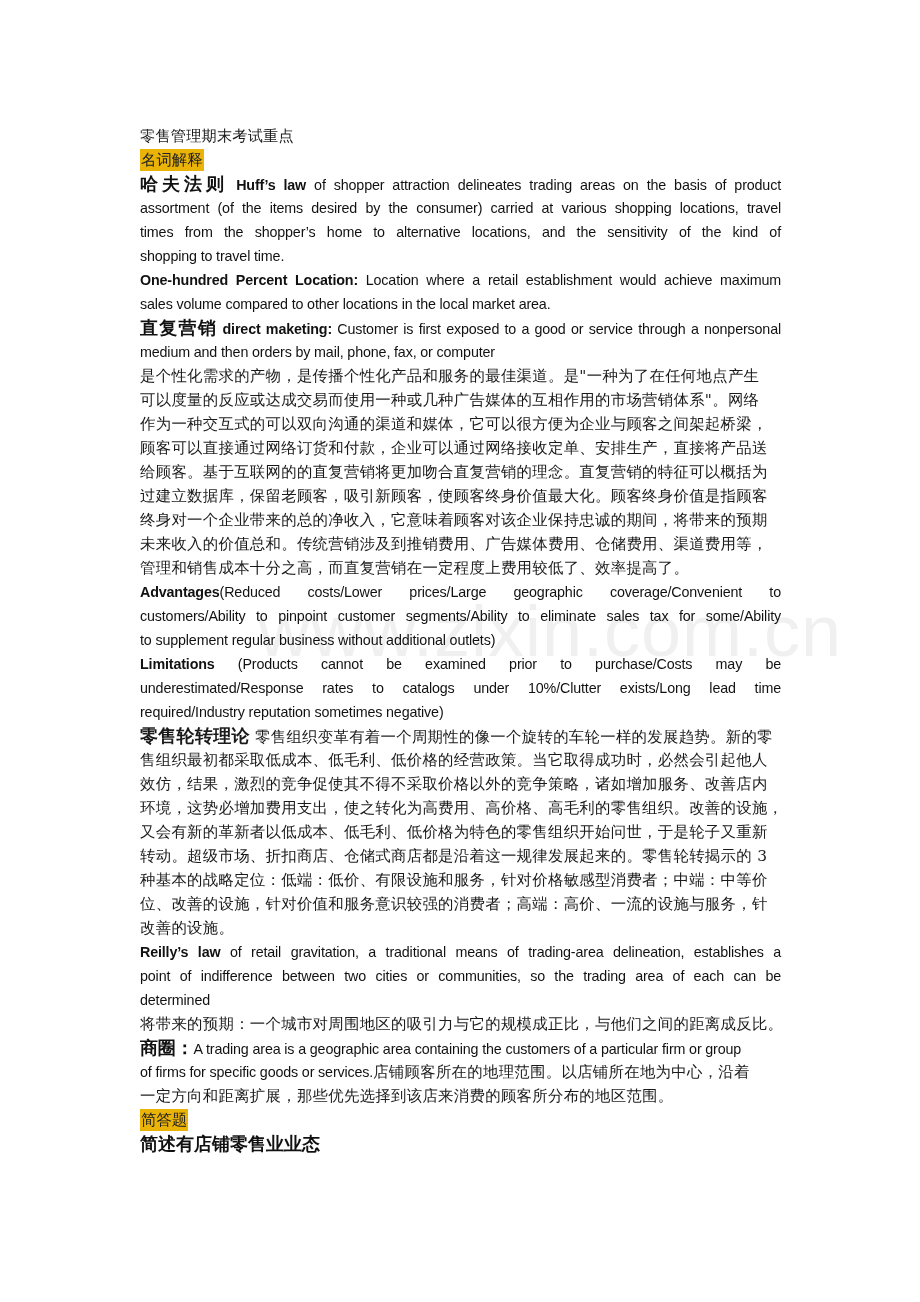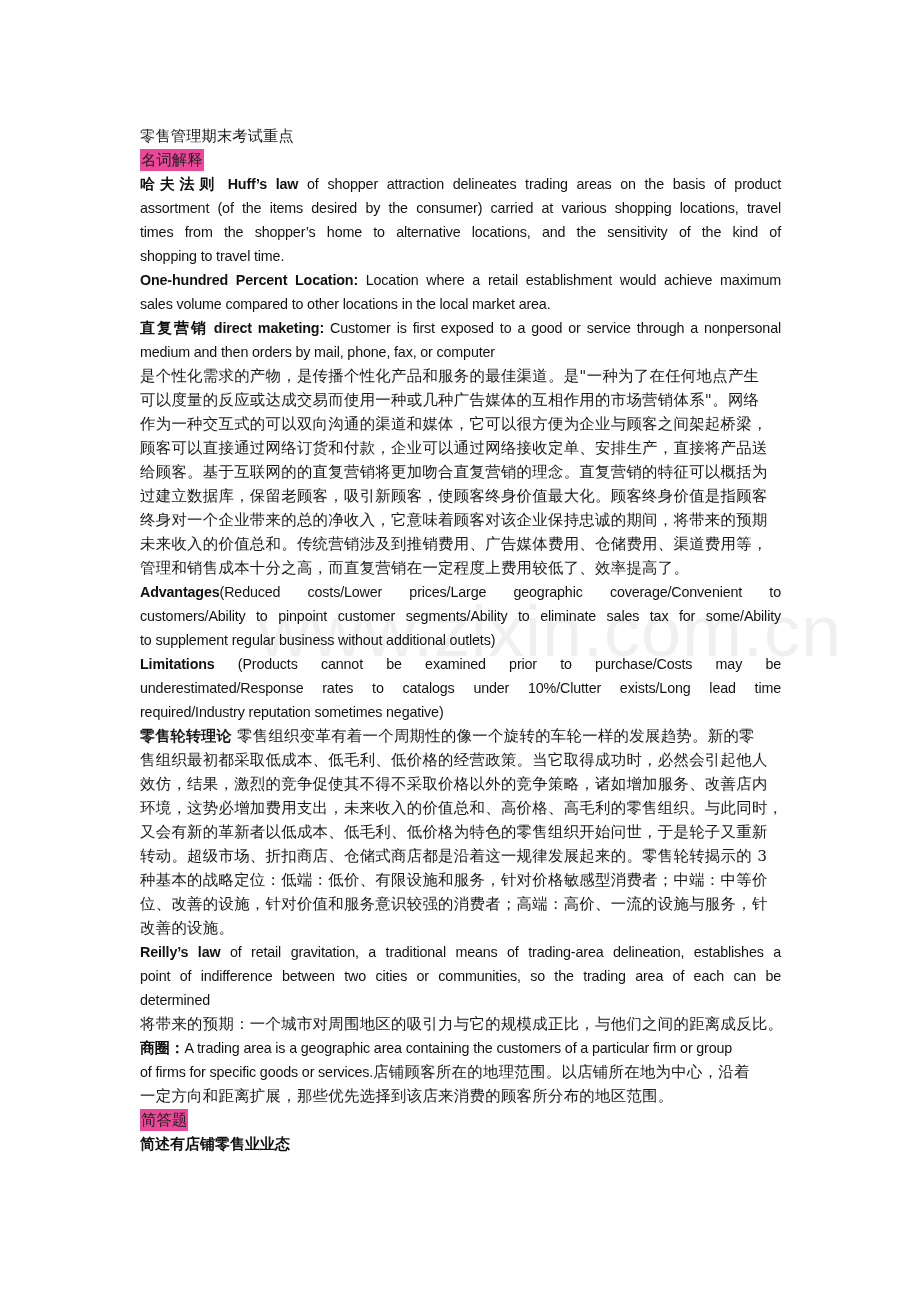--- a/index.html
+++ b/index.html
@@ -48,31 +48,31 @@
     .en {
       font-family: "Liberation Sans", sans-serif;
       font-size: 14.3px;
       letter-spacing: -0.15px;
     }
     b, .bold {
       font-weight: bold;
     }
     .section-tag {
       display: inline-block;
-      background: #ec4899;
+      background: #eab308;
       padding: 0 1px;
       font-family: "DejaVu Serif", "Liberation Serif", serif;
       font-size: 15.4px;
       color: #222222;
       line-height: 22px;
     }
     .heading-cn {
       font-family: "DejaVu Sans", sans-serif;
       font-weight: bold;
-      font-size: 15px;
+      font-size: 18px;
     }
     .watermark {
       position: absolute;
       left: 258px;
       top: 590px;
       font-family: Liberation Sans, sans-serif;
       font-size: 72px;
       color: rgba(160, 160, 160, 0.16);
       letter-spacing: 1px;
       white-space: nowrap;
@@ -123,21 +123,21 @@
 
     <span class="line justify en"><b>Limitations</b><span> (Products cannot be examined prior to purchase/Costs may be</span></span>
     <span class="line justify en">underestimated/Response rates to catalogs under 10%/Clutter exists/Long lead time</span>
     <span class="line en">required/Industry reputation sometimes negative)</span>
   </div>
 
   <div>
     <span class="line cn-body"><span class="heading-cn">零售轮转理论</span><span> 零售组织变革有着一个周期性的像一个旋转的车轮一样的发展趋势。新的零</span></span>
     <span class="line cn-body">售组织最初都采取低成本、低毛利、低价格的经营政策。当它取得成功时，必然会引起他人</span>
     <span class="line cn-body">效仿，结果，激烈的竞争促使其不得不采取价格以外的竞争策略，诸如增加服务、改善店内</span>
-    <span class="line cn-body">环境，这势必增加费用支出，未来收入的价值总和、高价格、高毛利的零售组织。与此同时，</span>
+    <span class="line cn-body">环境，这势必增加费用支出，使之转化为高费用、高价格、高毛利的零售组织。改善的设施，</span>
     <span class="line cn-body">又会有新的革新者以低成本、低毛利、低价格为特色的零售组织开始问世，于是轮子又重新</span>
     <span class="line cn-body">转动。超级市场、折扣商店、仓储式商店都是沿着这一规律发展起来的。零售轮转揭示的 3</span>
     <span class="line cn-body">种基本的战略定位：低端：低价、有限设施和服务，针对价格敏感型消费者；中端：中等价</span>
     <span class="line cn-body">位、改善的设施，针对价值和服务意识较强的消费者；高端：高价、一流的设施与服务，针</span>
     <span class="line cn-body">改善的设施。</span>
   </div>
 
   <div>
     <span class="line justify en"><b>Reilly’s law</b><span> of retail gravitation, a traditional means of trading-area delineation, establishes a</span></span>
     <span class="line justify en">point of indifference between two cities or communities, so the trading area of each can be</span>

